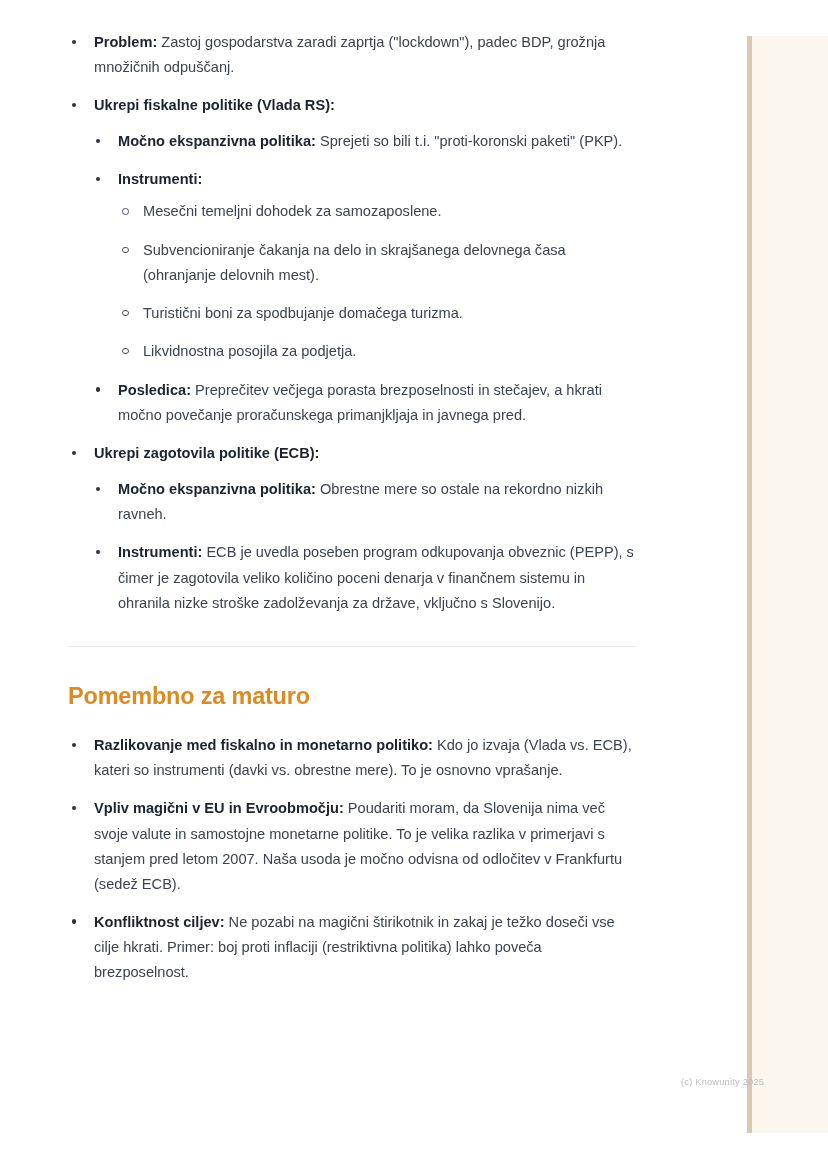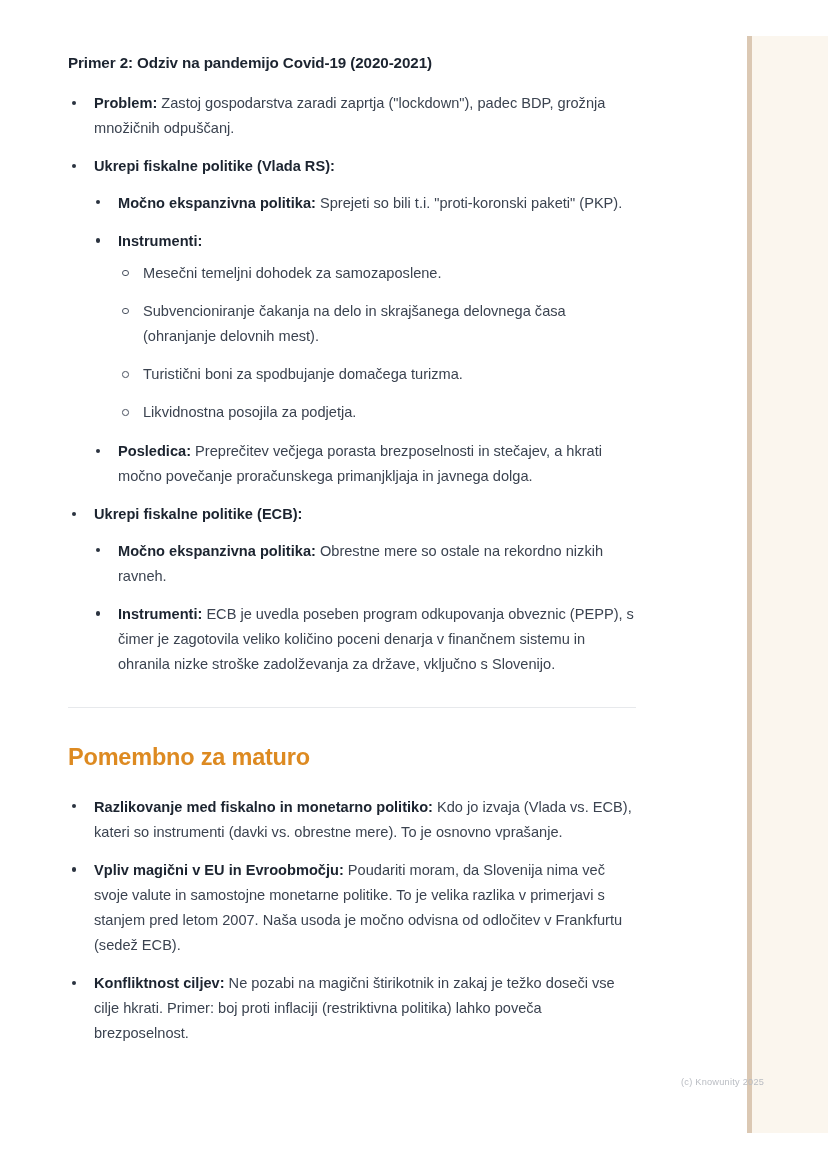--- a/index.html
+++ b/index.html
@@ -129,21 +129,20 @@
   }
 </style>
 </head>
 <body>
 
 <div id="right-panel"></div>
 
 <div id="content">
 
 
-  <h3 class="sub-heading">Primer 2: Odziv na pandemijo Covid-19 (2020-2021)</h3>
 
   <ul>
 
     <li class="lvl1">
       <span class="b">Problem:</span><span> Zastoj gospodarstva zaradi zaprtja ("lockdown"), padec BDP, grožnja množičnih odpuščanj.</span>
     </li>
 
     <li class="lvl1 tight">
       <span class="b">Ukrepi fiskalne politike (Vlada RS):</span>
 
@@ -157,27 +156,27 @@
 
           <ul class="nested-2">
             <li class="lvl3">Mesečni temeljni dohodek za samozaposlene.</li>
             <li class="lvl3">Subvencioniranje čakanja na delo in skrajšanega delovnega časa (ohranjanje delovnih mest).</li>
             <li class="lvl3">Turistični boni za spodbujanje domačega turizma.</li>
             <li class="lvl3">Likvidnostna posojila za podjetja.</li>
           </ul>
         </li>
 
         <li class="lvl2" style="margin-top:14px;">
-          <span class="b">Posledica:</span><span> Preprečitev večjega porasta brezposelnosti in stečajev, a hkrati močno povečanje proračunskega primanjkljaja in javnega dolga.</span>
+          <span class="b">Posledica:</span><span> Preprečitev večjega porasta brezposelnosti in stečajev, a hkrati močno povečanje proračunskega primanjkljaja in javnega pred.</span>
         </li>
       </ul>
     </li>
 
     <li class="lvl1 tight">
-      <span class="b">Ukrepi fiskalne politike (ECB):</span>
+      <span class="b">Ukrepi zagotovila politike (ECB):</span>
 
       <ul class="nested">
         <li class="lvl2">
           <span class="b">Močno ekspanzivna politika:</span><span> Obrestne mere so ostale na rekordno nizkih ravneh.</span>
         </li>
         <li class="lvl2">
           <span class="b">Instrumenti:</span><span> ECB je uvedla poseben program odkupovanja obveznic (PEPP), s čimer je zagotovila veliko količino poceni denarja v finančnem sistemu in ohranila nizke stroške zadolževanja za države, vključno s Slovenijo.</span>
         </li>
       </ul>
     </li>

